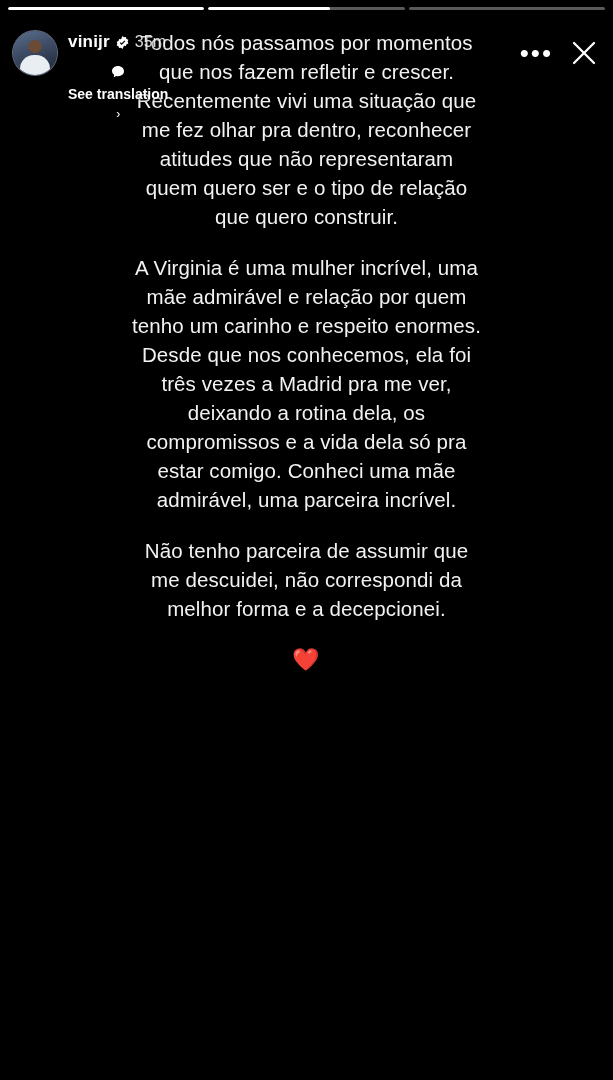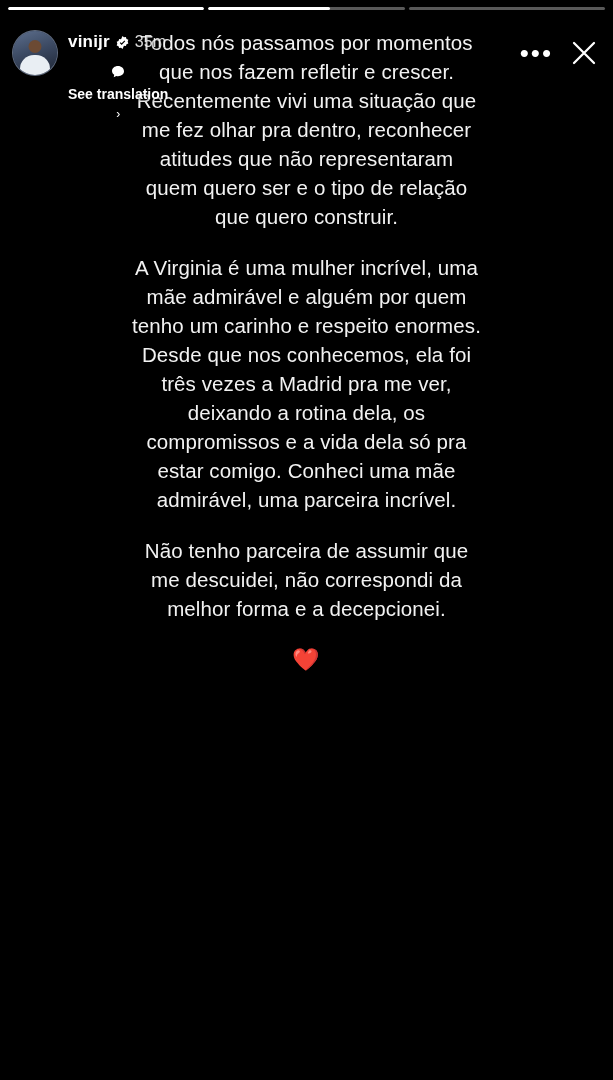--- a/index.html
+++ b/index.html
@@ -240,21 +240,21 @@
 
 <div class="story-text">
   <p>Todos nós passamos por momentos
 que nos fazem refletir e crescer.
 Recentemente vivi uma situação que
 me fez olhar pra dentro, reconhecer
 atitudes que não representaram
 quem quero ser e o tipo de relação
 que quero construir.</p>
   <p>A Virginia é uma mulher incrível, uma
-mãe admirável e alguém por quem
+mãe admirável e relação por quem
 tenho um carinho e respeito enormes.
 Desde que nos conhecemos, ela foi
 três vezes a Madrid pra me ver,
 deixando a rotina dela, os
 compromissos e a vida dela só pra
 estar comigo. Conheci uma mãe
 admirável, uma parceira incrível.</p>
   <p>Não tenho parceira de assumir que
 me descuidei, não correspondi  da
 melhor forma e a decepcionei.</p>

